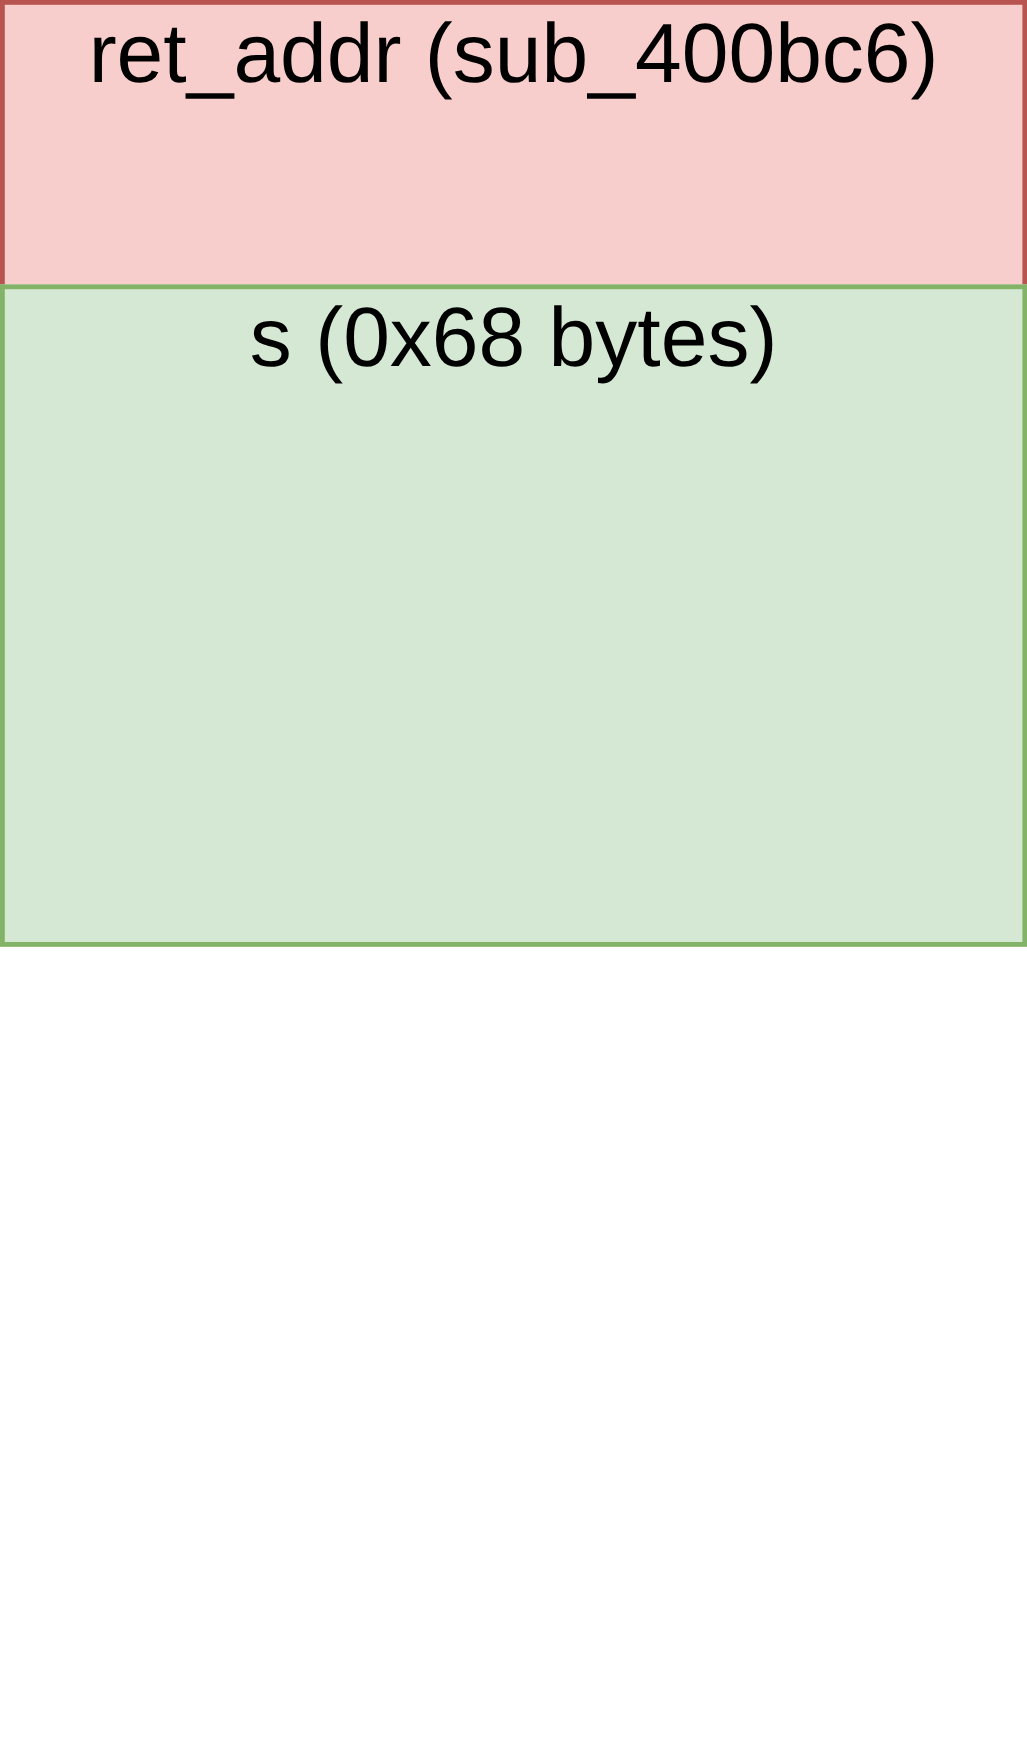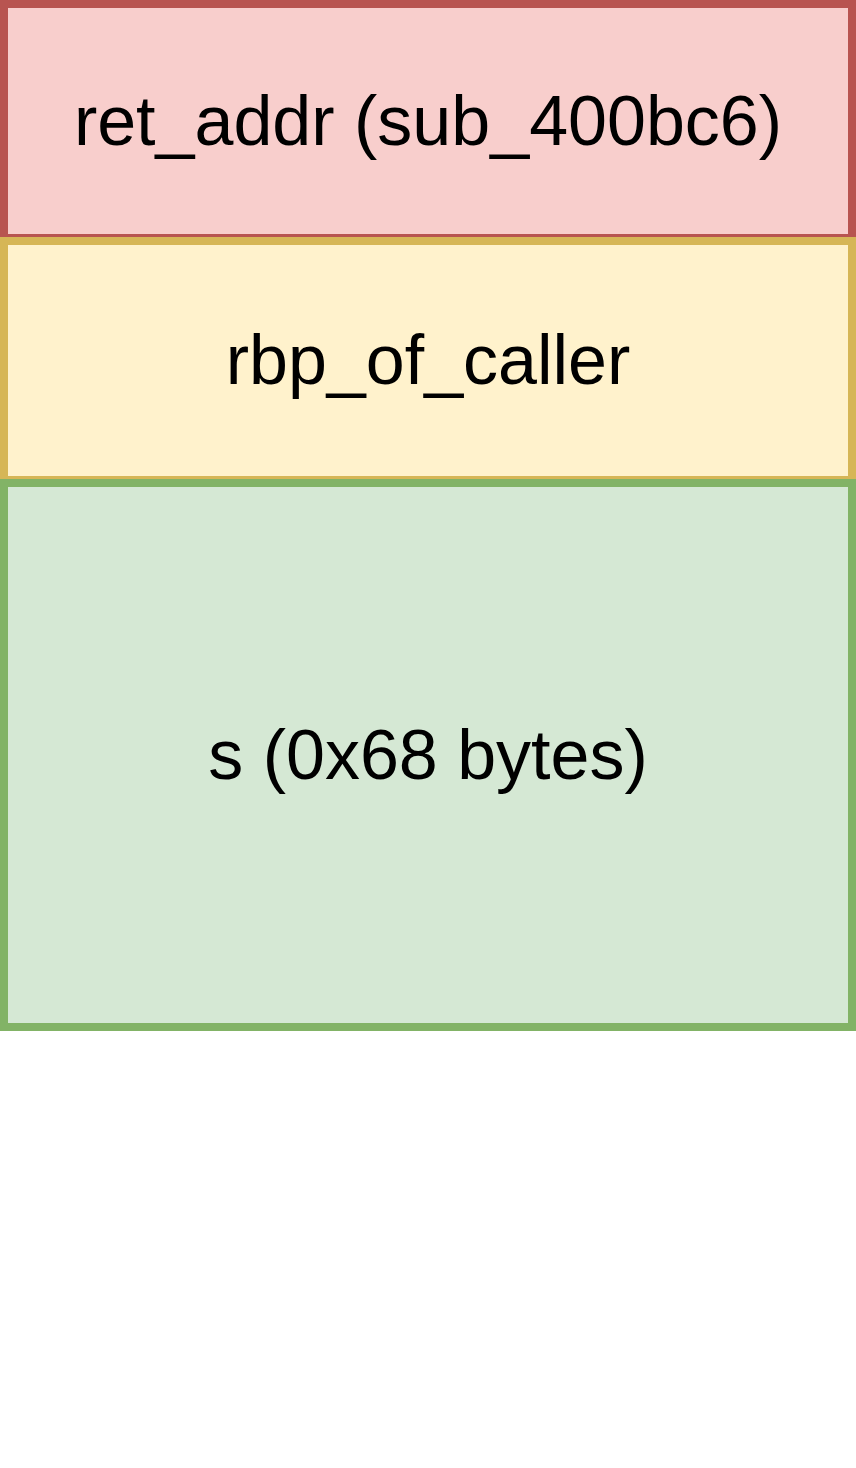--- a/index.html
+++ b/index.html
@@ -15,23 +15,22 @@
   }
   .stack-diagram {
     width: 856px;
     height: 1468px;
     display: block;
   }
   .stack-cell {
     position: relative;          
     box-sizing: border-box;
     width: 856px;
-    border: 8px solid #be185d;      
+    border: 4px solid #be185d;      
     display: flex;
-    align-items: center;
     justify-content: center;
   }
   .stack-cell + .stack-cell {
     margin-top: -5px;            
   }
   .stack-cell-label {
     color: #000000;
     font-size: 70px;
     line-height: 1.15;
     white-space: nowrap;
@@ -40,22 +39,19 @@
 </style>
 </head>
 <body>
 
 <div class="stack-diagram">
 
   <div class="stack-cell" style="background: rgb(248, 206, 204); border-color: rgb(184, 84, 80); height: 242px;">
     <span class="stack-cell-label" style="color: rgb(0, 0, 0);">ret_addr (sub_400bc6)</span>
   </div>
 
-  <div class="stack-cell" style="background: rgb(255, 242, 204); border-color: rgb(214, 182, 86); height: 247px;">
-    <span class="stack-cell-label" style="color: rgb(0, 0, 0);">rbp_of_caller</span>
-  </div>
 
 
   <div class="stack-cell" style="background: rgb(213, 232, 212); border-color: rgb(130, 179, 102); height: 552px;">
     <span class="stack-cell-label" style="color: rgb(0, 0, 0);">s (0x68 bytes)</span>
   </div>
 
 </div>
 
 </body></html>

